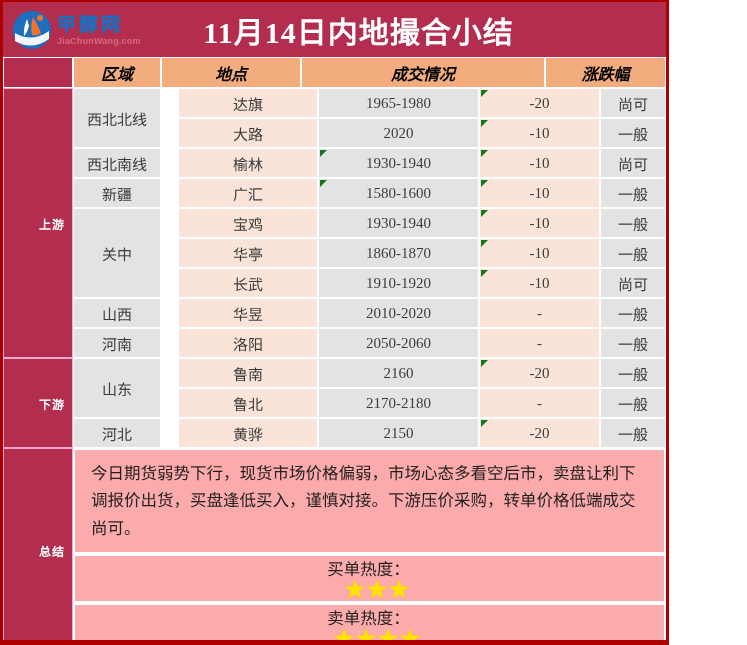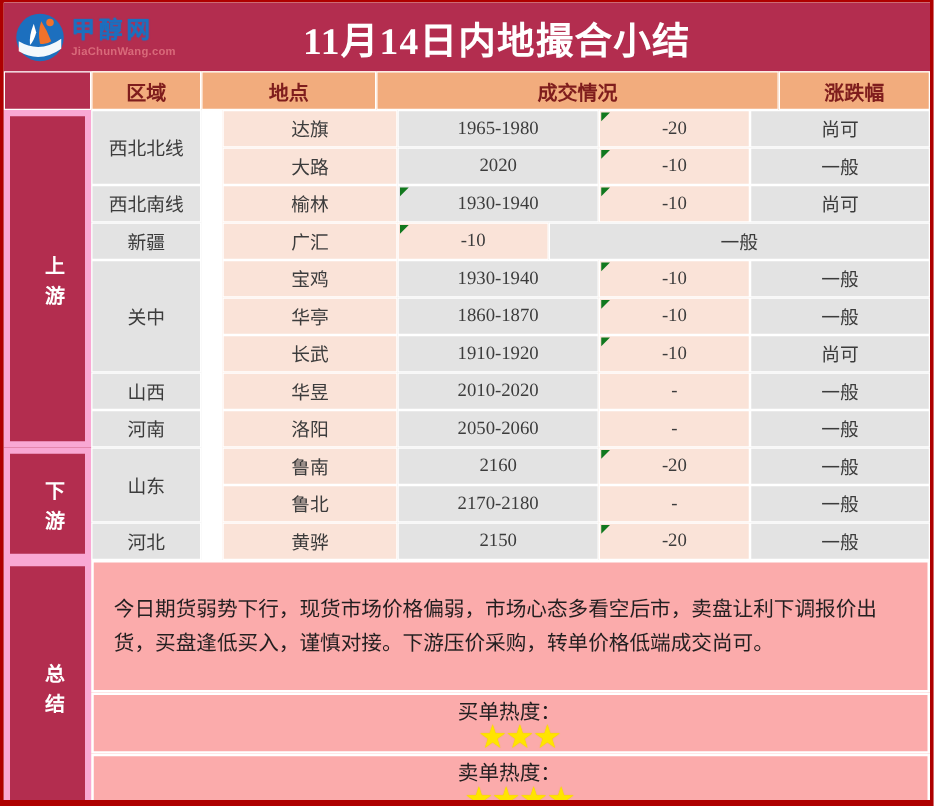--- a/index.html
+++ b/index.html
@@ -8,21 +8,21 @@
   html, body {
     width: 747px;
     height: 645px;
     overflow: hidden;
     font-family: "Liberation Serif", "DejaVu Serif", serif;
     background: #ffffff;
   }
 
   .page {
     position: relative;
-    width: 747px;
+    width: 669px;
     height: 645px;
     background: #ffffff;
     border: 3px solid #AE0000;
     border-top-width: 2px;
     border-bottom-width: 5px;
     overflow: hidden;
   }
 
   
   .titlebar {
@@ -124,34 +124,35 @@
   }
 
   .cell.pink  { background: #FAE3D8; }
   .cell.gray  { background: #E3E3E3; text-align: center; }
 
   
   .hdr .cell {
     background: #F2AC7D;
     font-weight: bold;
     font-size: 16px;
-    color: #7f1d1d;
+    color: #000000;
     height: 31px;
+    font-style: italic;
   }
   .hdr .c-side { background: #B32D4F; border-color: #ffffff; }
 
   
   .side {
     background: #B32D4F;
     color: #FFFFFF;
     font-family: "DejaVu Sans", sans-serif;
     font-weight: bold;
-    font-size: 16px;
+    font-size: 12px;
     letter-spacing: 1px;
-    border: 5px solid #f9a8d4;
+    border: 1px solid #f9a8d4;
     display: flex;
     align-items: center;
     justify-content: center;
     padding-left: 28px;
   }
 
   
   .flag::before {
     content: "";
     position: absolute;
@@ -287,20 +288,21 @@
                 <div class="cell pink c-chg flag">-10</div>
                 <div class="cell gray c-deal">尚可</div>
               </div>
             </div>
           </div>
           <div class="regionblock">
             <div class="cell gray c-region">新疆</div>
             <div class="rb-rows">
               <div class="row">
                 <div class="cell pink c-place">广汇</div>
+                <div class="cell gray c-price flag">1580-1600</div>
                 <div class="cell pink c-chg flag">-10</div>
                 <div class="cell gray c-deal">一般</div>
               </div>
             </div>
           </div>
           <div class="regionblock">
             <div class="cell gray c-region">关中</div>
             <div class="rb-rows">
               <div class="row">
                 <div class="cell pink c-place">宝鸡</div>

